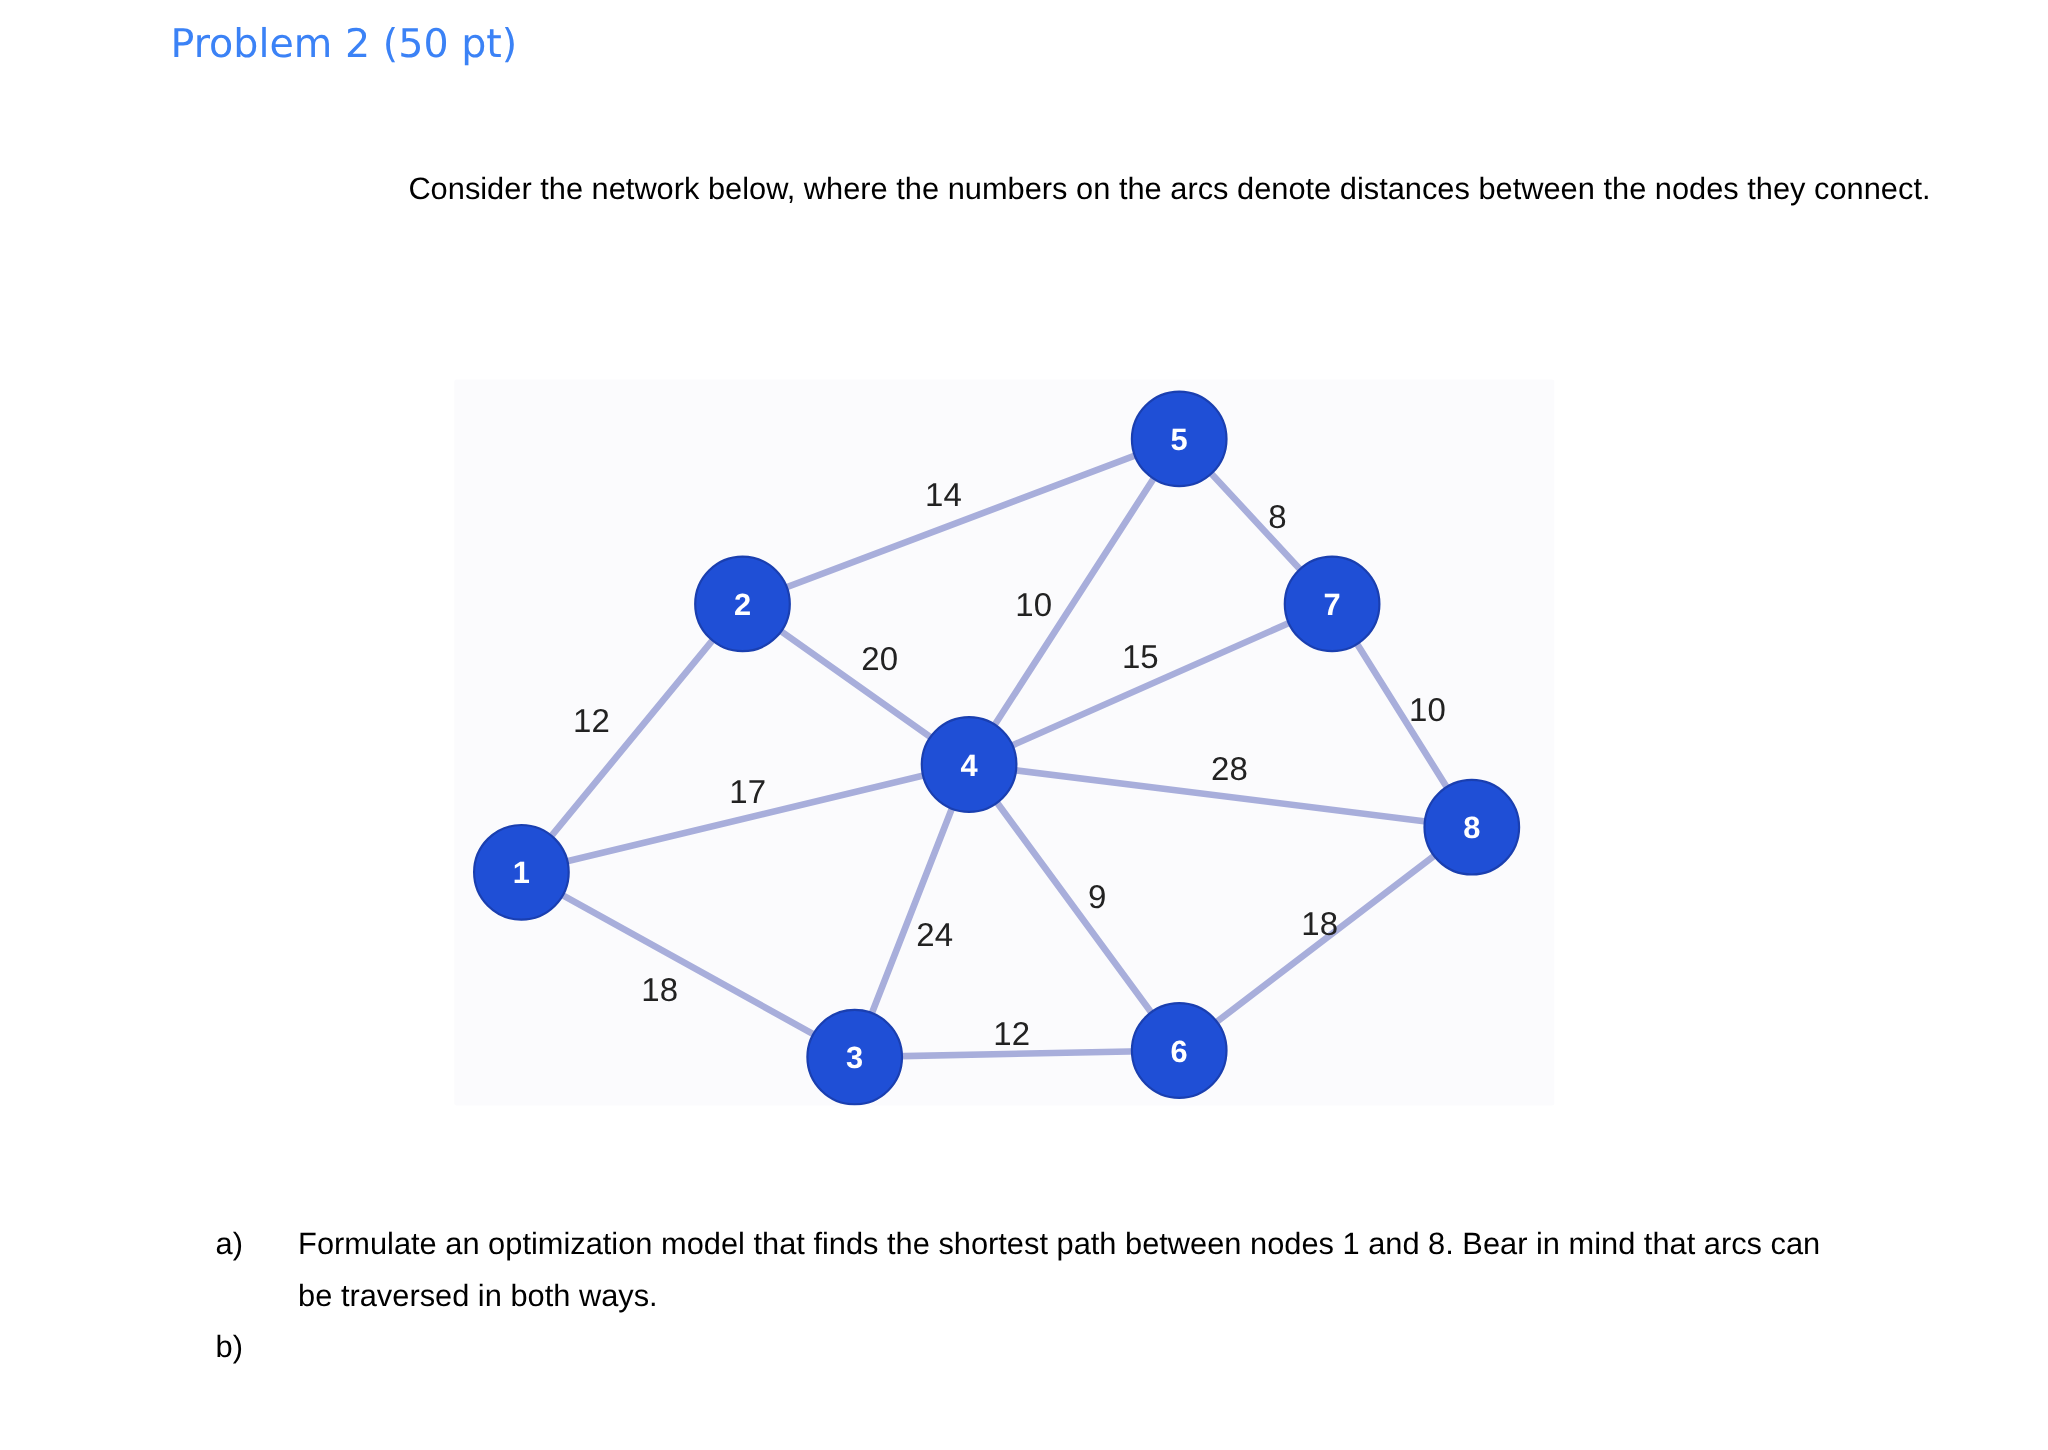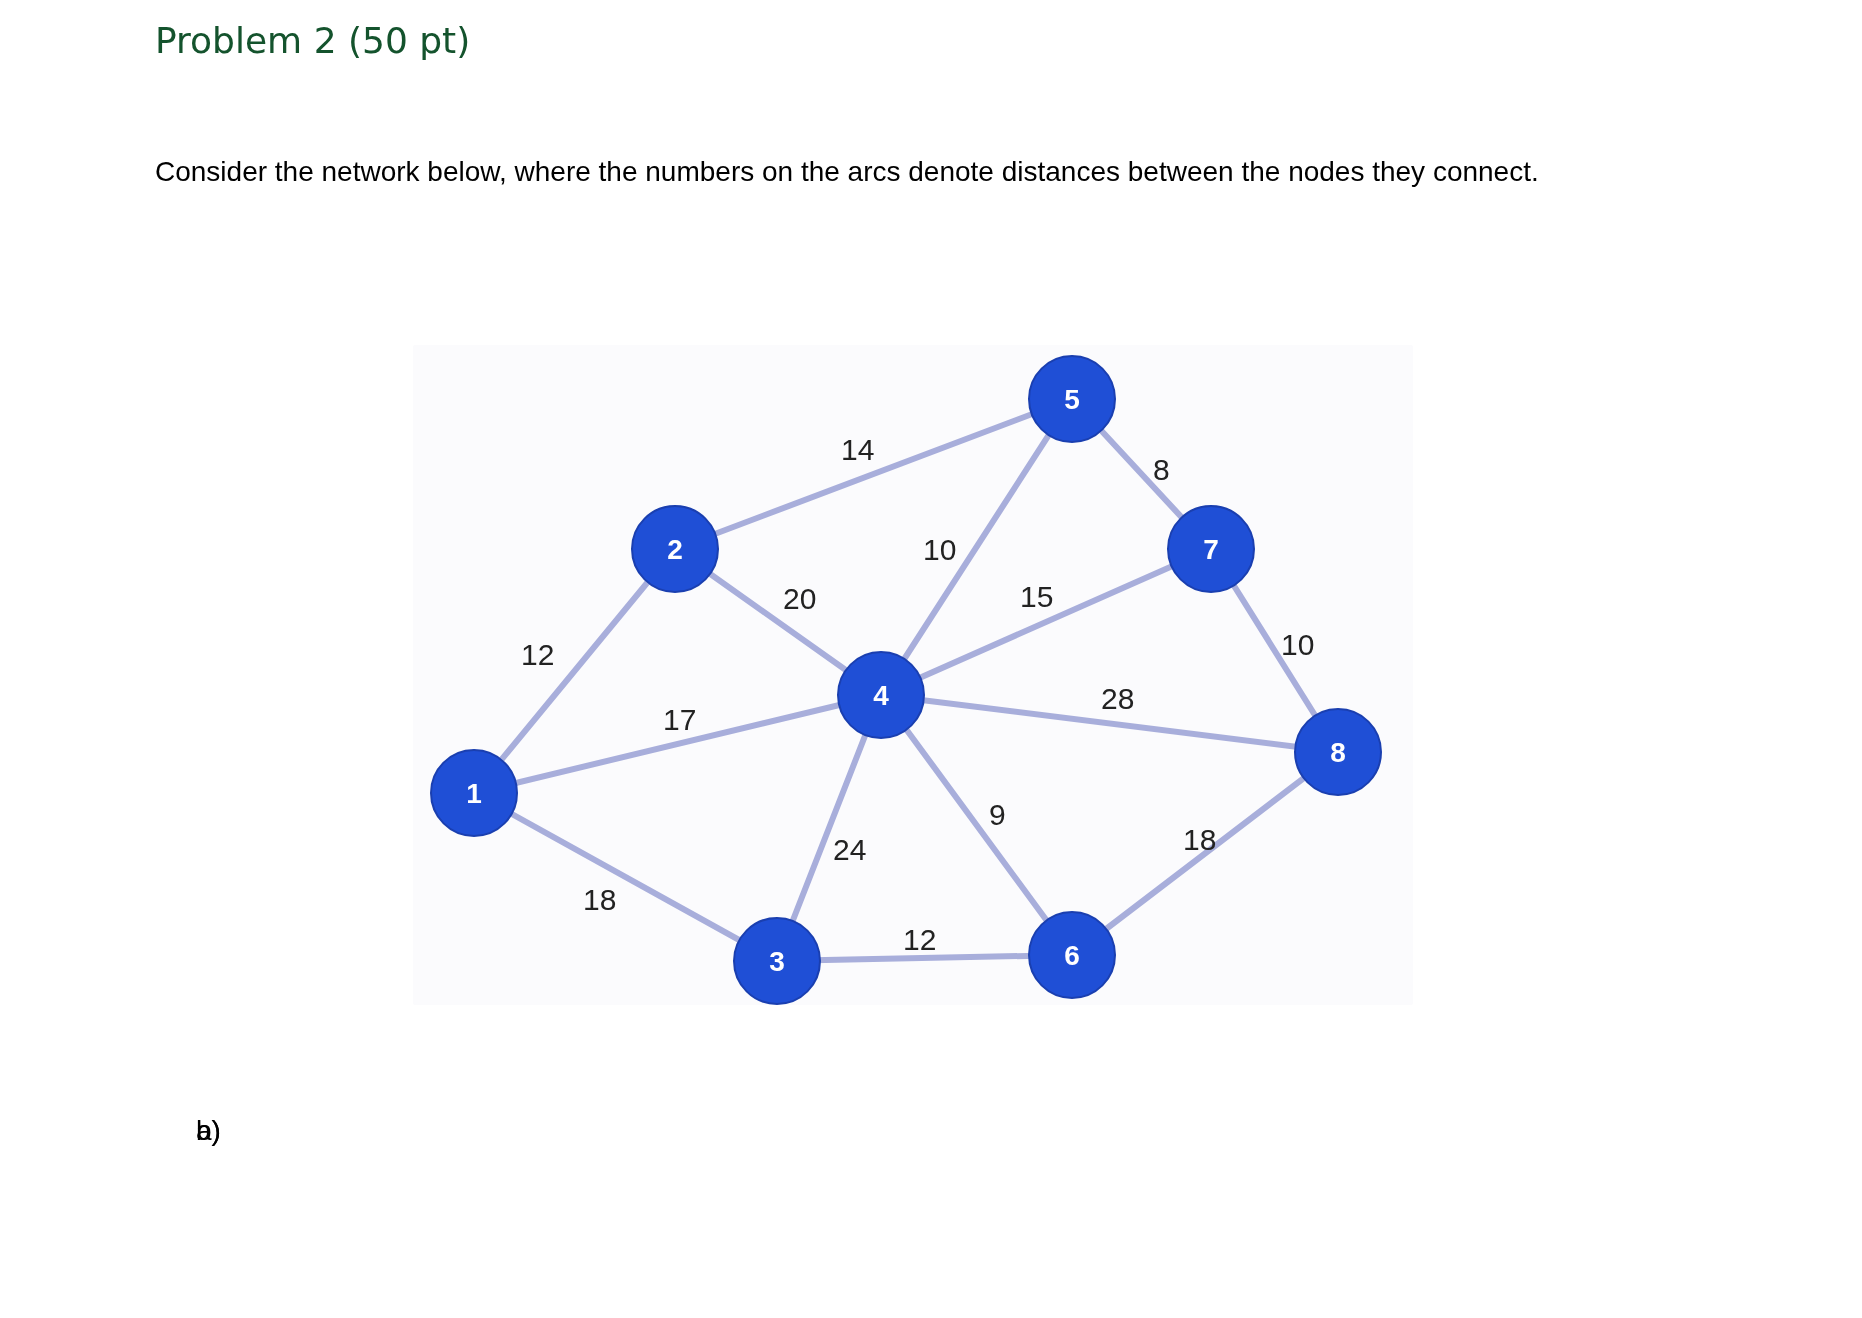--- a/index.html
+++ b/index.html
@@ -13,34 +13,35 @@
     position: relative;
     overflow: hidden;
     font-family: "Liberation Sans", "DejaVu Sans", sans-serif;
     color: #000;
   }
   .heading {
     position: absolute;
     left: 155px;
     top: 20px;
     font-size: 36px;
-    color: #14532d;
+    color: #3b82f6;
     font-family: "DejaVu Sans", "Liberation Sans", sans-serif;
     font-weight: normal;
     letter-spacing: 0px;
     margin: 0;
   }
   .intro {
     position: absolute;
     left: 155px;
     top: 148px;
     width: 1600px;
     font-size: 28px;
     line-height: 47px;
     margin: 0;
+    text-align: right;
   }
   .figure {
     position: absolute;
     left: 413px;
     top: 345px;
     width: 1000px;
     height: 660px;
     background: #fbfbfd;
     border-radius: 2px;
   }
@@ -193,17 +194,18 @@
         <circle class="node-circle" cx="925" cy="407" r="43"></circle>
         <text class="node-label" x="925" y="417" text-anchor="middle">8</text>
       </g>
     </g>
   </svg>
 </div>
 
 <ol class="questions">
   <li>
     <span class="marker">a)</span>
+    <span>Formulate an optimization model that finds the shortest path between nodes 1 and 8. Bear in mind that arcs can be traversed in both ways.</span>
   </li>
   <li>
     <span class="marker">b)</span>
   </li>
 </ol>
 
 </body></html>

